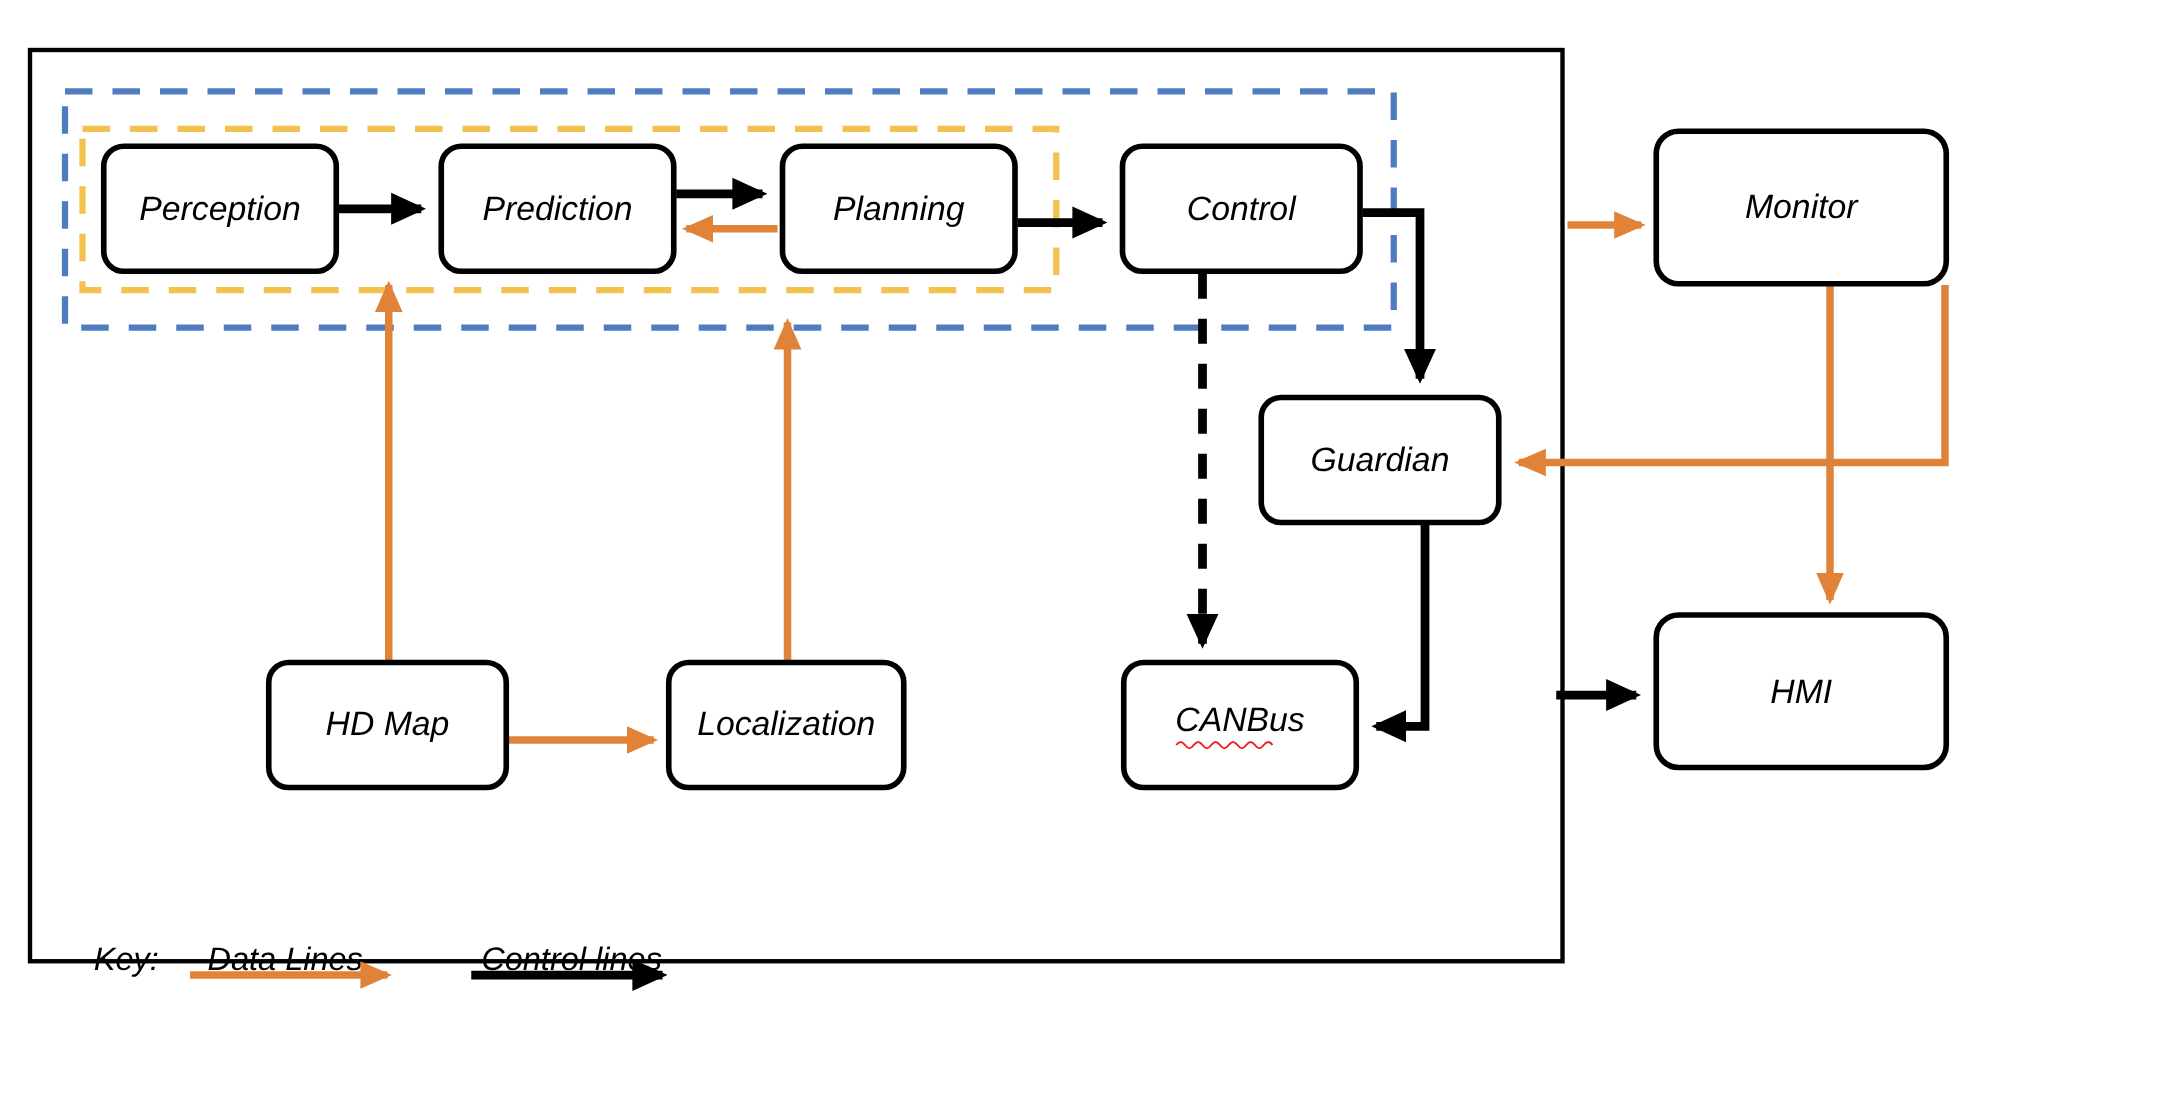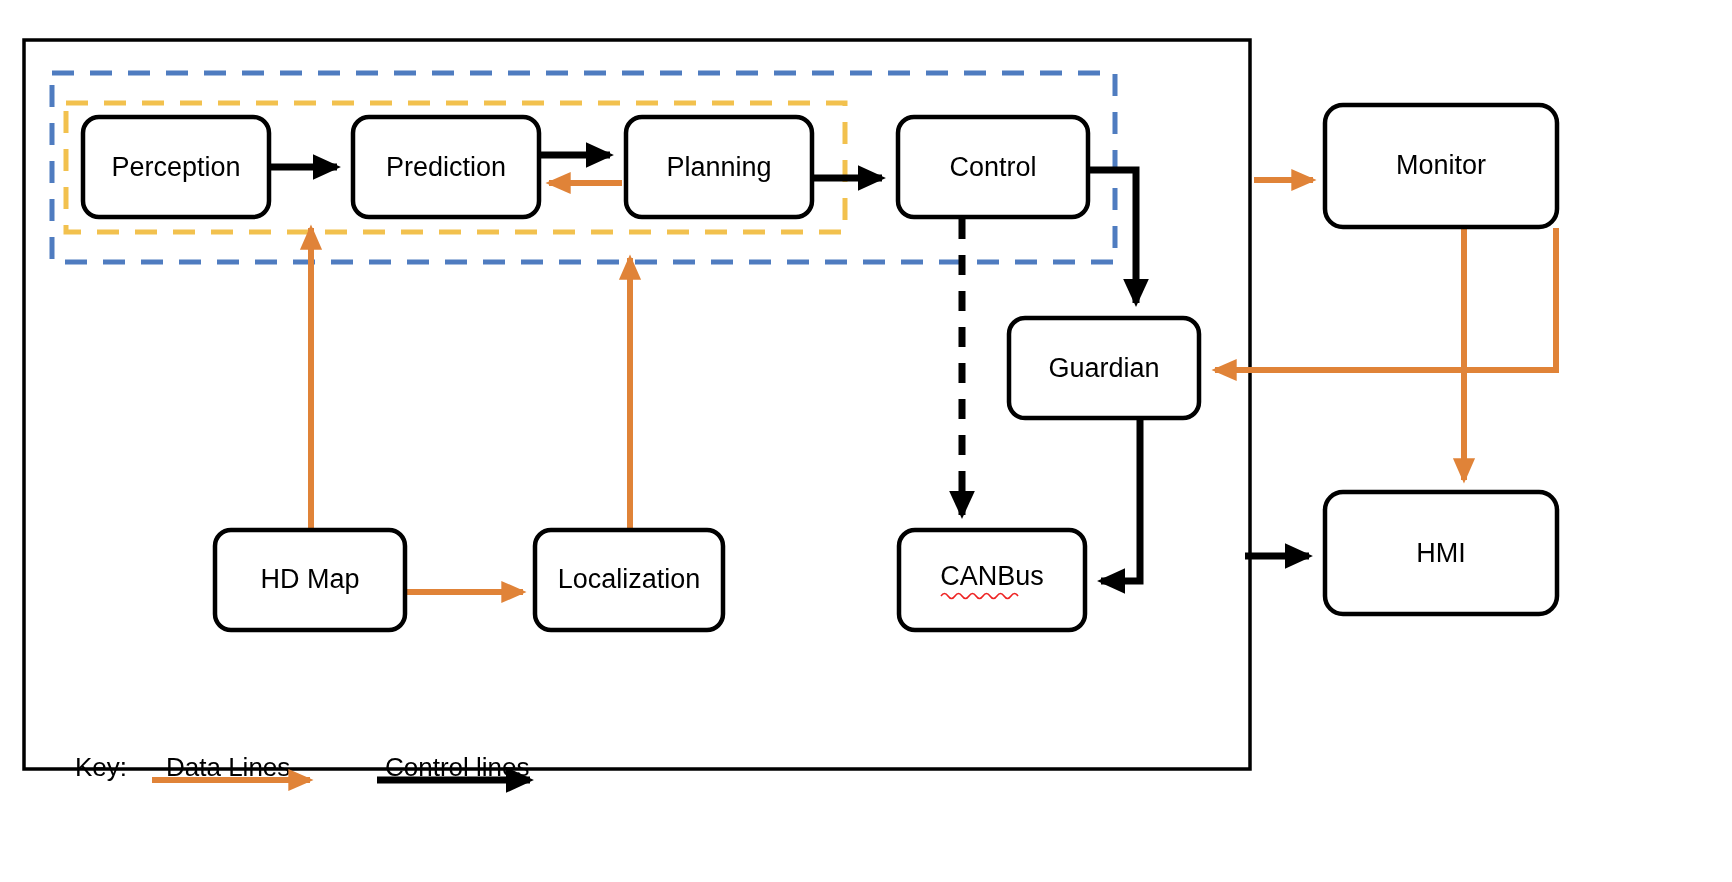--- a/index.html
+++ b/index.html
@@ -13,20 +13,21 @@
     height: 882px;
     font-family: "Liberation Sans", sans-serif;
     overflow: hidden;
     position: relative;
   }
   #diagram-root {
     position: absolute;
     left: 0; top: 0;
     width: 1425px;
     height: 882px;
+    font-style: italic;
   }
   svg.diagram {
     display: block;
     width: 1732px;
     height: 882px;
   }
   .node-rect {
     fill: #ffffff;
     stroke: #000000;
     stroke-width: 4.5;

